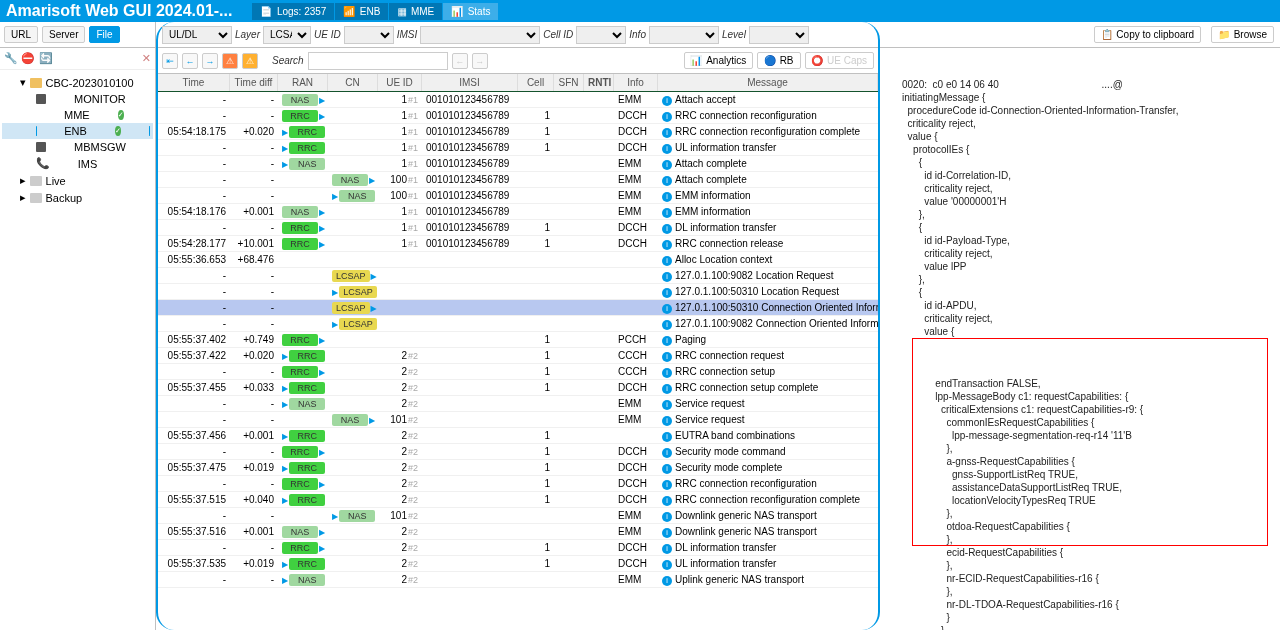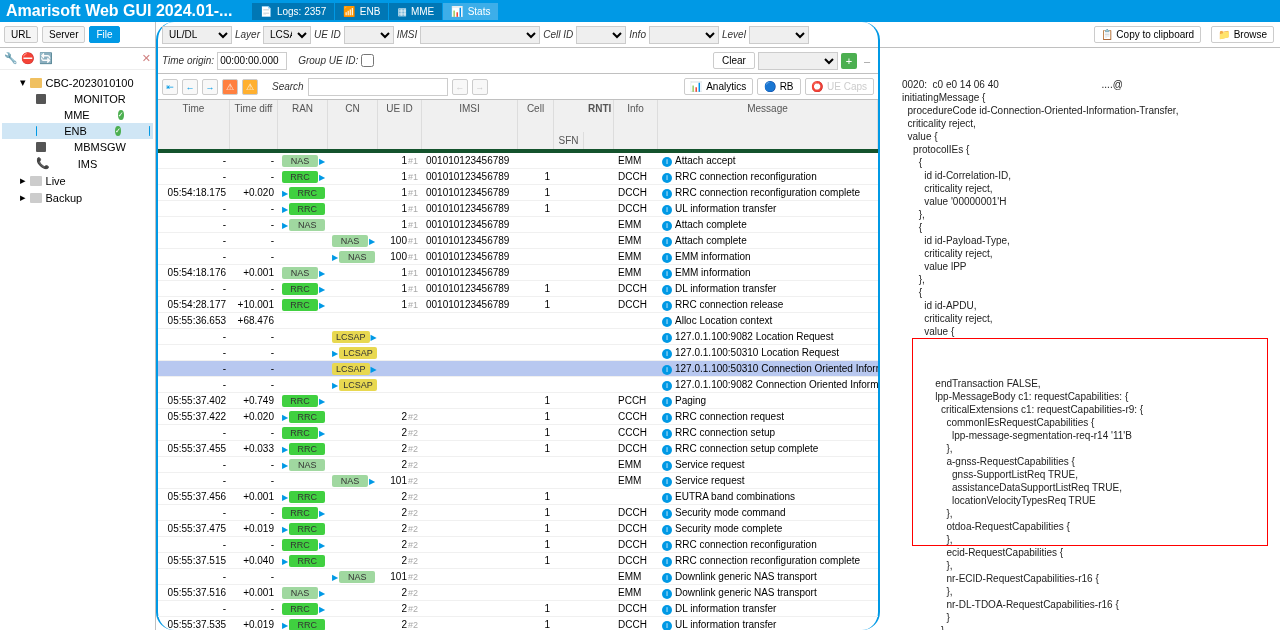--- a/index.html
+++ b/index.html
@@ -20,34 +20,34 @@
 .tree-item.lvl2 { padding-left: 34px; gap: 28px; }
 .tree-item.selected { background: #d0e6f5; }
 .center-panel { flex: 1; border-right: 2px solid #0099e5; border-left: 2px solid #0099e5; display: flex; flex-direction: column; min-width: 0; border-radius: 18px; }
 .filter-row { height: 26px; display: flex; align-items: center; border-bottom: 1px solid #c0c0c0; padding: 0 4px; gap: 3px; }
 .filter-label { font-size: 10px; color: #333; font-style: italic; }
 .filter-select, .filter-input { border: 1px solid #ccc; height: 18px; font-size: 10px; padding: 0 2px; }
 .toolbar-row { height: 26px; display: flex; align-items: center; border-bottom: 1px solid #c0c0c0; padding: 0 4px; gap: 4px; }
 .nav-btn { width: 16px; height: 16px; border: 1px solid #ccc; border-radius: 2px; display: inline-flex; align-items: center; justify-content: center; cursor: pointer; background: #f8f8f8; font-size: 9px; }
 .search-box { border: 1px solid #ccc; height: 18px; width: 140px; padding: 0 4px; font-size: 10px; }
 .analytics-btn { padding: 2px 6px; border: 1px solid #ccc; border-radius: 2px; font-size: 10px; cursor: pointer; display: flex; align-items: center; gap: 3px; }
-.log-header { display: flex; background: #f0f0f0; border-bottom: 4px solid #14532d; font-size: 10px; color: #555; }
+.log-header { display: flex; background: #f0f0f0; border-bottom: 1px solid #14532d; font-size: 10px; color: #555; }
 .log-header > div { padding: 3px 4px; border-right: 1px solid #ddd; text-align: center; }
 .log-body { overflow-y: auto; flex: 1; }
 .log-row { display: flex; border-bottom: 1px solid #f0f0f0; font-size: 10px; height: 16px; align-items: center; }
 .log-row.highlight { background: #b8c8f0; }
 .log-row > div { padding: 0 4px; overflow: hidden; white-space: nowrap; }
 .col-time { width: 72px; text-align: right; }
 .col-diff { width: 48px; text-align: right; }
 .col-ran { width: 50px; text-align: center; position: relative; }
 .col-cn { width: 50px; text-align: center; position: relative; }
 .col-ueid { width: 44px; text-align: right; }
 .col-imsi { width: 96px; }
 .col-cell { width: 36px; text-align: right; }
-.col-sfn { width: 30px; margin-top: 32px; }
+.col-sfn { width: 30px; }
 .col-rnti { width: 30px; font-weight: bold; }
 .col-info { width: 44px; }
 .col-msg { flex: 1; }
 .badge { padding: 1px 4px; border-radius: 2px; font-size: 9px; color: #333; display: inline-block; min-width: 36px; }
 .badge.nas { background: #a0d8a0; }
 .badge.rrc { background: #40d040; }
 .badge.lcsap { background: #e8d850; }
 .arrow-r { color: #0099e5; font-size: 8px; margin-left: 1px; }
 .arrow-l { color: #0099e5; font-size: 8px; margin-right: 1px; }
 .info-icon { display: inline-block; width: 10px; height: 10px; background: #0099e5; color: #fff; border-radius: 50%; text-align: center; line-height: 10px; font-size: 7px; margin-right: 3px; }
@@ -131,31 +131,20 @@
       <span class="filter-label">UE ID</span>
       <select class="filter-select" style="width:50px"><option></option></select>
       <span class="filter-label">IMSI</span>
       <select class="filter-select" style="width:120px"><option></option></select>
       <span class="filter-label">Cell ID</span>
       <select class="filter-select" style="width:50px"><option></option></select>
       <span class="filter-label">Info</span>
       <select class="filter-select" style="width:70px"><option></option></select>
       <span class="filter-label">Level</span>
       <select class="filter-select" style="width:60px"><option></option></select>
-    </div>
-    <div class="filter-row">
-      <span class="filter-label">Time origin:</span>
-      <input class="filter-input" style="width: 70px;" value="00:00:00.000">
-      <span class="filter-label" style="margin-left:8px">Group UE ID:</span>
-      <input type="checkbox" style="">
-      <span style="flex:1"></span>
-      <span class="clear-btn">Clear</span>
-      <select class="filter-select" style="width:80px"><option></option></select>
-      <span class="plus-btn">+</span>
-      <span style="color:#999;padding:0 4px;cursor:pointer">–</span>
     </div>
     <div class="toolbar-row">
       <span class="nav-btn" style="color:#0099e5">⇤</span>
       <span class="nav-btn" style="color:#0099e5">←</span>
       <span class="nav-btn" style="color:#0099e5">→</span>
       <span class="nav-btn" style="background:#ff8040;color:#fff">⚠</span>
       <span class="nav-btn" style="background:#ffb030;color:#fff">⚠</span>
       <span style="width:6px"></span>
       <span class="filter-label">Search</span>
       <input class="search-box" style="">

